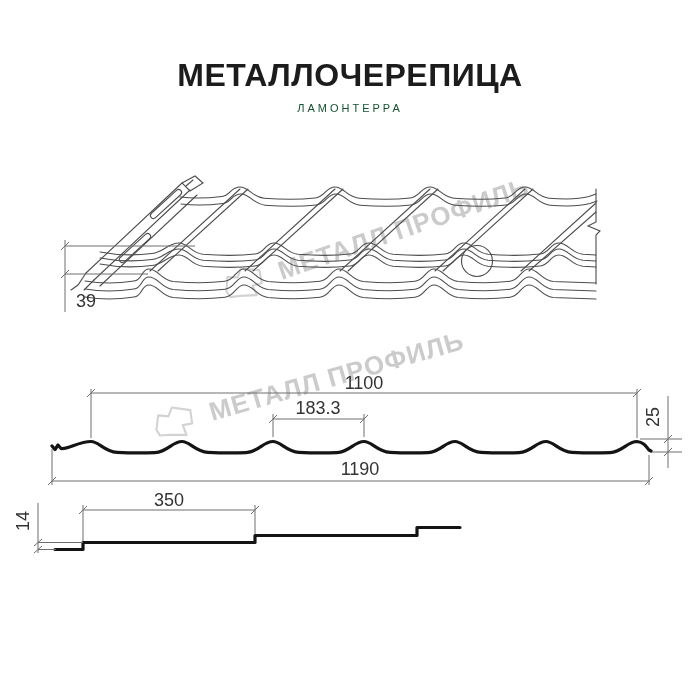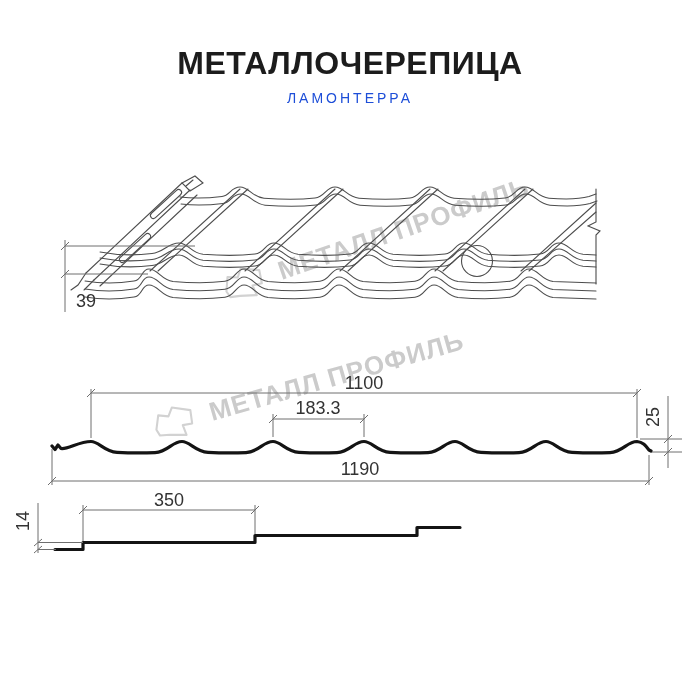--- a/index.html
+++ b/index.html
@@ -1,20 +1,20 @@
 <!DOCTYPE html>
 <html><head>
 <meta charset="utf-8">
 <style>
   html,body{margin:0;padding:0;background:#fff;}
   body{width:700px;height:700px;position:relative;overflow:hidden;
        font-family:"Liberation Sans","DejaVu Sans",sans-serif;}
-  .header{position:absolute;left:0;top:46px;width:700px;text-align:center;z-index:3;}
+  .header{position:absolute;left:0;top:58px;width:700px;text-align:center;z-index:3;}
   .title{font-size:32px;font-weight:bold;letter-spacing:.5px;color:#1c1c1c;line-height:1.1;}
-  .subtitle{margin-top:9px;font-size:14px;font-weight:normal;letter-spacing:3px;color:#1d4ed8;}
+  .subtitle{margin-top:9px;font-size:11px;font-weight:normal;letter-spacing:3px;color:#14532d;}
   .wm{position:absolute;z-index:1;display:flex;align-items:center;gap:12px;
       transform-origin:0 50%;white-space:nowrap;}
   .wm-text{font-size:26px;font-weight:bold;letter-spacing:1px;color:#cbcbcb;}
   #wm1{left:222px;top:272px;transform:rotate(-19deg);}
   #wm2{left:152px;top:410px;transform:rotate(-16deg);}
   svg.draw{position:absolute;left:0;top:0;z-index:2;}
   .thin{stroke:#4d4d4d;stroke-width:1.1;fill:none;stroke-linecap:round;}
   .dim{stroke:#6e6e6e;stroke-width:1;fill:none;}
   .thick{stroke:#141414;stroke-width:3.2;fill:none;stroke-linejoin:round;stroke-linecap:round;}
   .dimtext{font-family:"Liberation Sans","DejaVu Sans",sans-serif;font-size:18px;fill:#333;}

